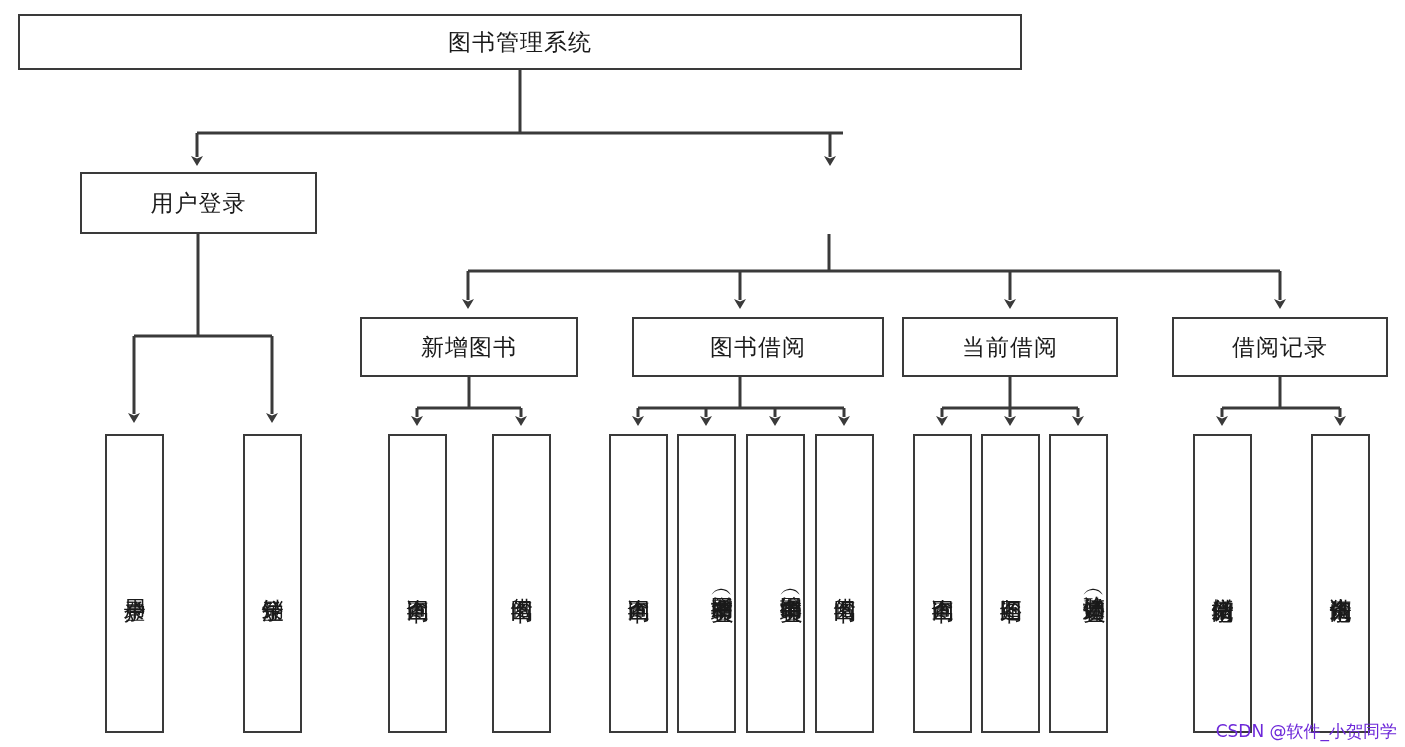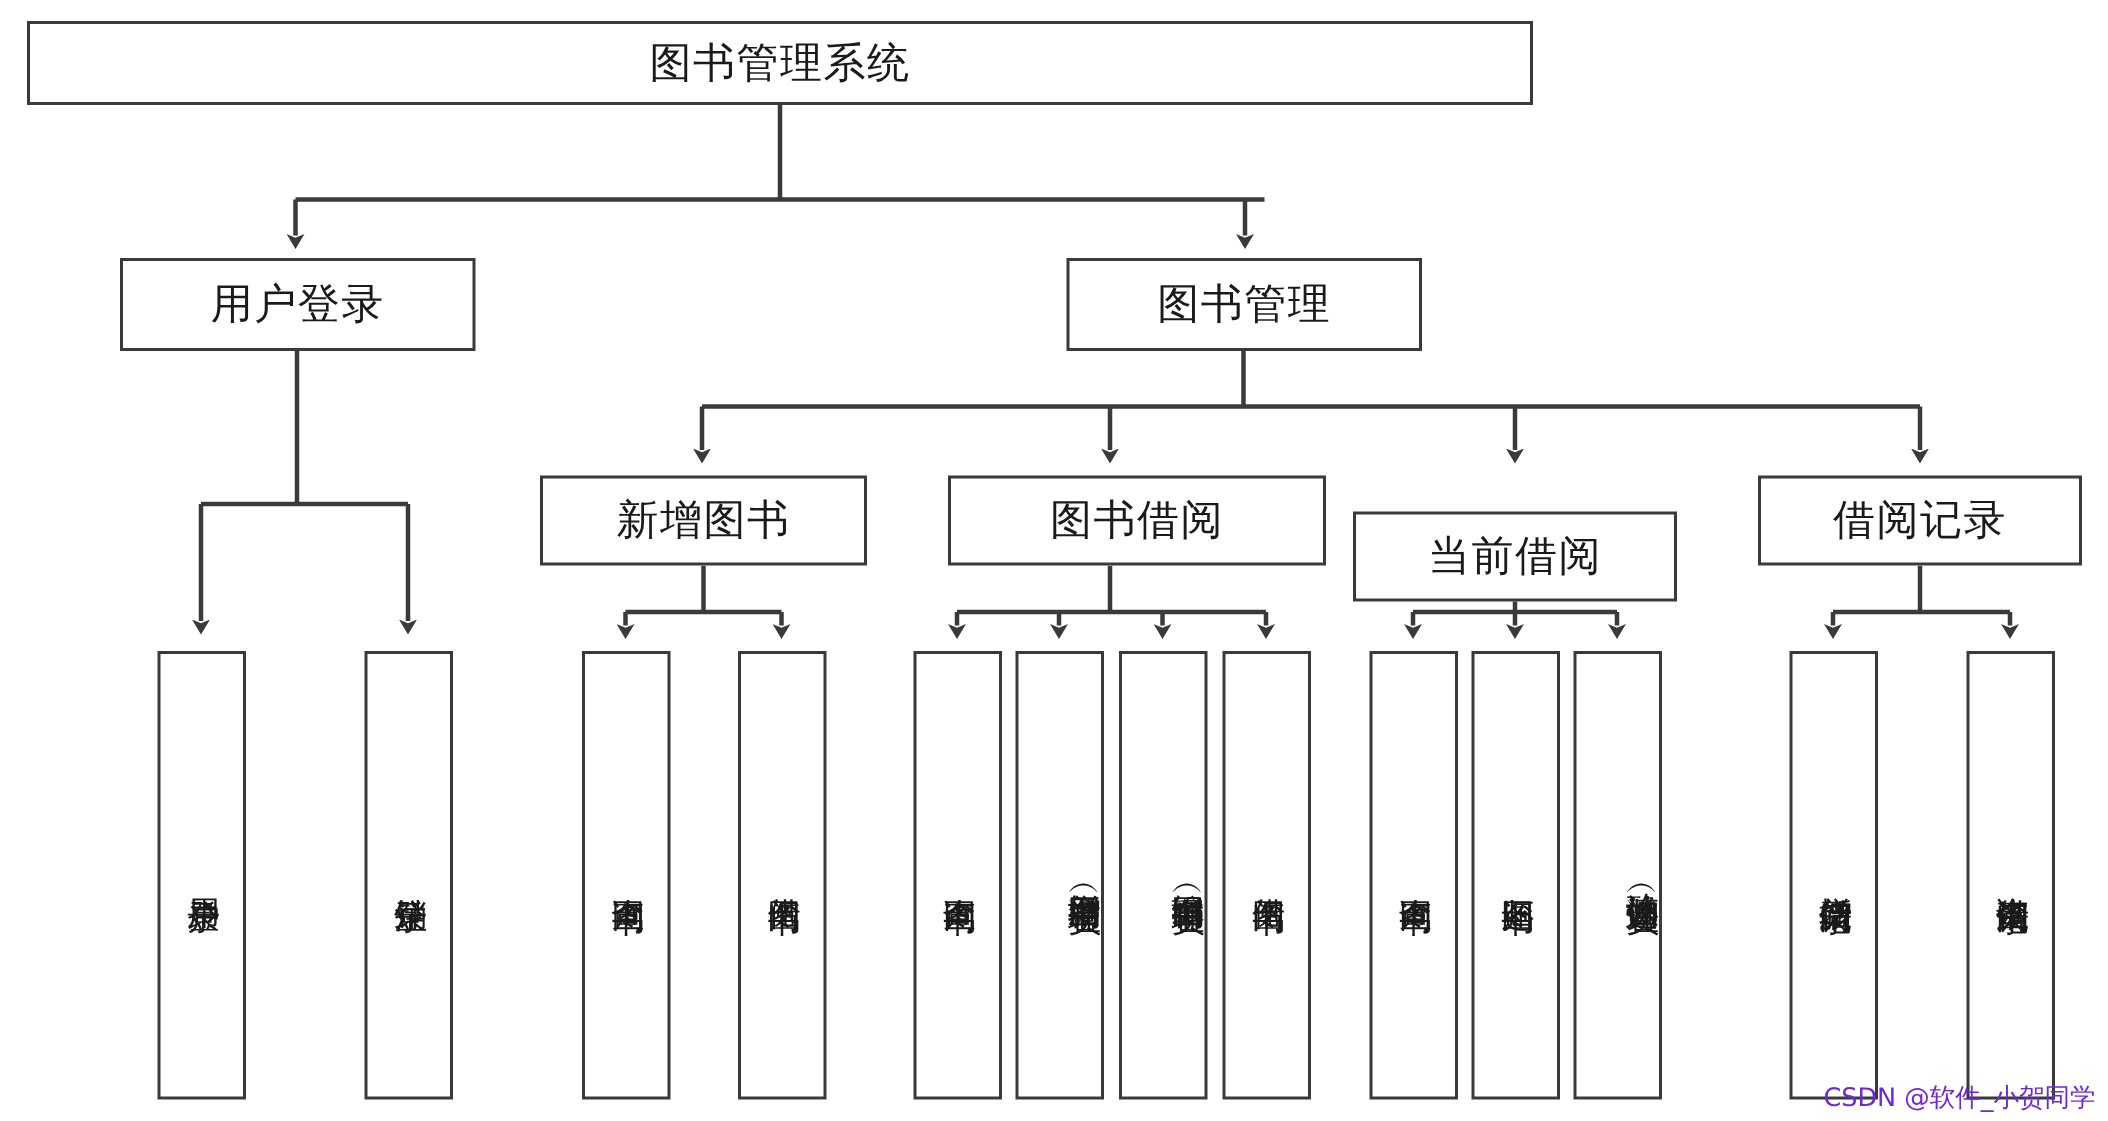--- a/index.html
+++ b/index.html
@@ -28,21 +28,21 @@
     position: absolute;
     box-sizing: border-box;
     border: 2px solid #3a3a3a;
     background: #ffffff;
     display: flex;
     align-items: center;
     justify-content: center;
     color: #1a1a1a;
   }
   .node.horiz {
-    font-size: 28px;
+    font-size: 23px;
     letter-spacing: 1px;
   }
   .node.vert {
     writing-mode: vertical-rl;
     text-orientation: upright;
     font-size: 22px;
     line-height: 1.12;
     letter-spacing: 1px;
     padding: 6px 0 8px 0;
     align-items: flex-start;
@@ -126,33 +126,30 @@
   </svg>
 
   <div class="node horiz" style="left:18px; top:14px; width:1004px; height:56px;">
     <span class="node-label">图书管理系统</span>
   </div>
 
   <div class="node horiz" style="left:80px; top:172px; width:237px; height:62px;">
     <span class="node-label">用户登录</span>
   </div>
 
-  <div class="node horiz" style="left:711px; top:172px; width:237px; height:62px;">
-    <span class="node-label">图书管理</span>
-  </div>
 
   <div class="node horiz" style="left:360px; top:317px; width:218px; height:60px;">
     <span class="node-label">新增图书</span>
   </div>
 
   <div class="node horiz" style="left:632px; top:317px; width:252px; height:60px;">
     <span class="node-label">图书借阅</span>
   </div>
 
-  <div class="node horiz" style="left:902px; top:317px; width:216px; height:60px;margin-top:24px;">
+  <div class="node horiz" style="left:902px; top:317px; width:216px; height:60px;">
     <span class="node-label">当前借阅</span>
   </div>
 
   <div class="node horiz" style="left:1172px; top:317px; width:216px; height:60px;">
     <span class="node-label">借阅记录</span>
   </div>
 
   <div class="node vert" style="left:105px; top:434px; width:59px; height:299px; align-items:center;">
     <span class="node-label">用户登录</span>
   </div>

